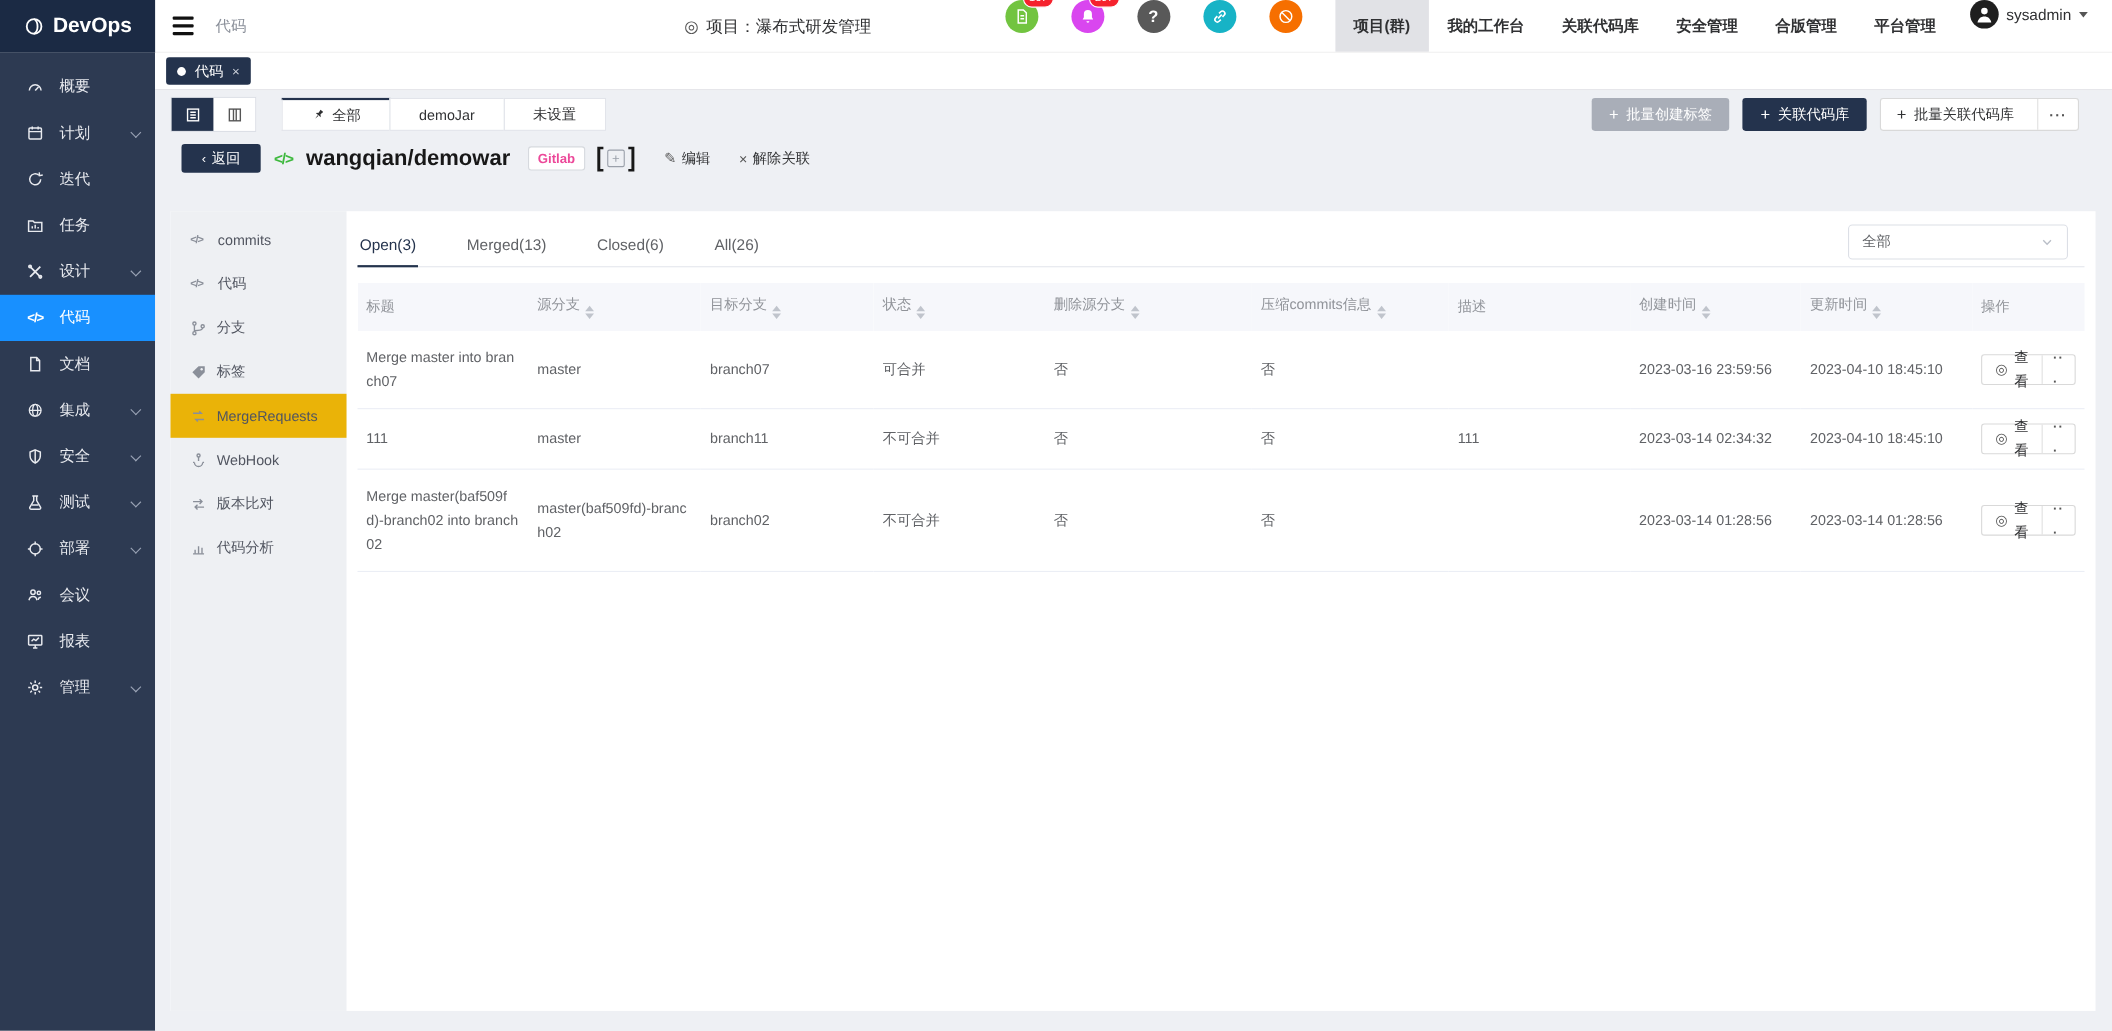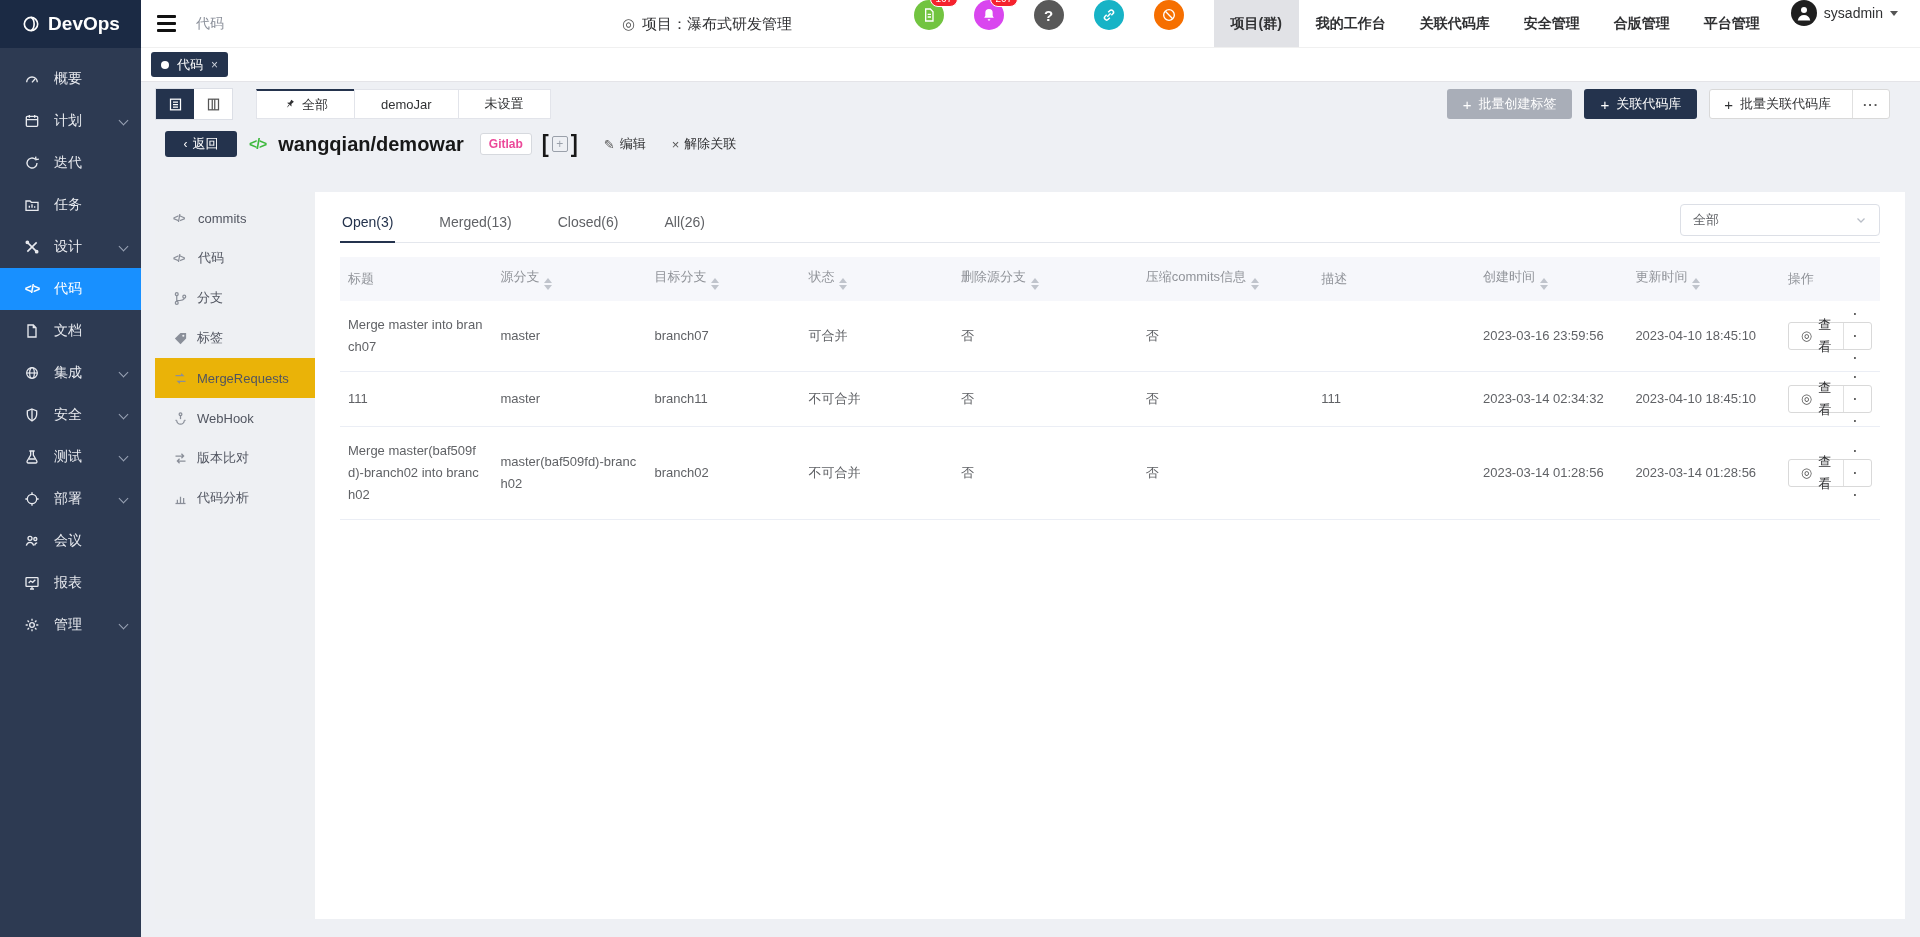--- a/index.html
+++ b/index.html
@@ -102,21 +102,21 @@
   .copy-ic::after { content:""; position:absolute; left:3px; top:0; width:8px; height:9px; border:1px solid #555; }
 
   .panel { position:absolute; top:144px; left:14px; right:15px; bottom:18px; background:#fff; display:flex; }
   .repo-menu { width:160px; background:#eef0f3; flex-shrink:0; padding-top:6px; }
   .menu-item { height:40px; display:flex; align-items:center; gap:9px; padding-left:18px;
     font-size:13px; color:#515560; cursor:pointer; }
   .menu-item.active { background:#eab308; }
   .menu-item .mi { width:15px; height:15px; color:#8a8f99; flex-shrink:0; }
   .menu-item .mi-txt { width:16px; font-size:10px; font-weight:bold; color:#8a8f99; letter-spacing:-1px; }
 
-  .content { flex:1; padding:0 25px; position:relative; overflow:hidden; }
+  .content { flex:1; padding:0 10px; position:relative; overflow:hidden; }
   .mr-tabs { display:flex; border-bottom:1px solid #e4e7ed; padding-top:12px; }
   .mr-tab { padding:10px 2px 11px; margin-right:42px; font-size:14px; color:#606266; cursor:pointer; }
   .mr-tab.active { color:#24334d; border-bottom:2px solid #24334d; margin-bottom:-1px; }
   .filter { position:absolute; right:25px; top:12px; width:200px; height:32px; background:#fff;
     border:1px solid #dcdfe6; border-radius:4px; display:flex; align-items:center;
     justify-content:space-between; padding:0 12px; font-size:13px; color:#606266; cursor:pointer; }
   .filter .chev { width:12px; height:12px; color:#b9bec7; }
 
   table { width:100%; border-collapse:collapse; table-layout:fixed; margin-top:14px; }
   th { background:#f6f7fb; color:#909399; font-size:13px; font-weight:normal; text-align:left;

